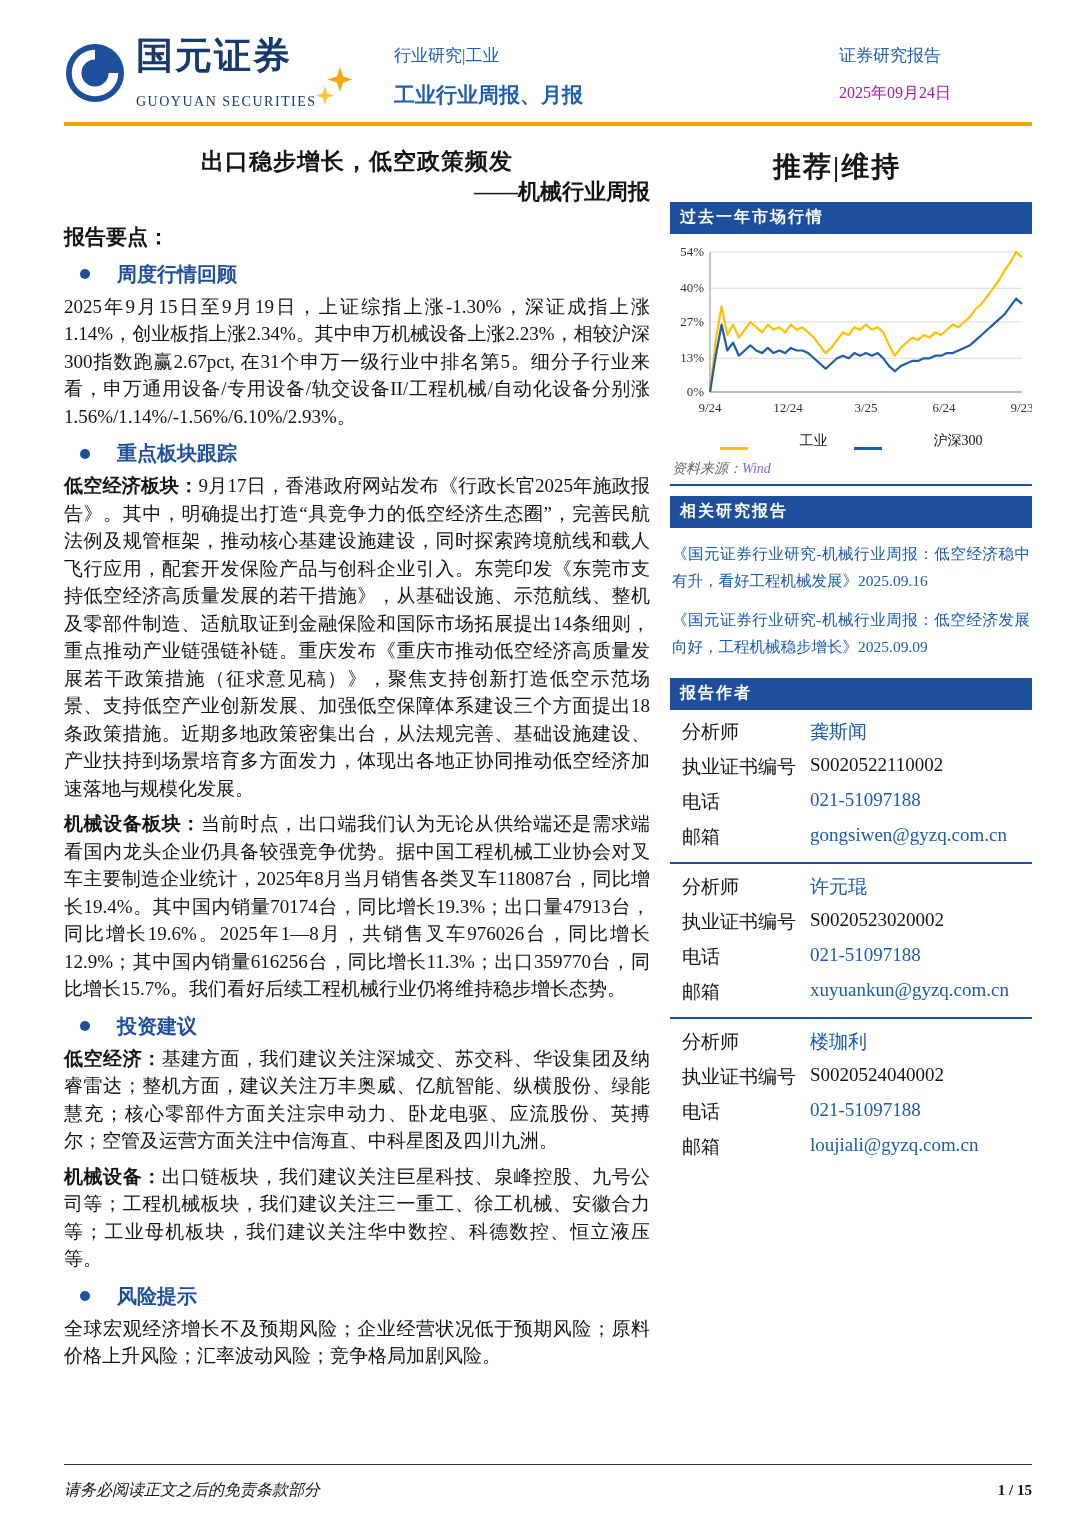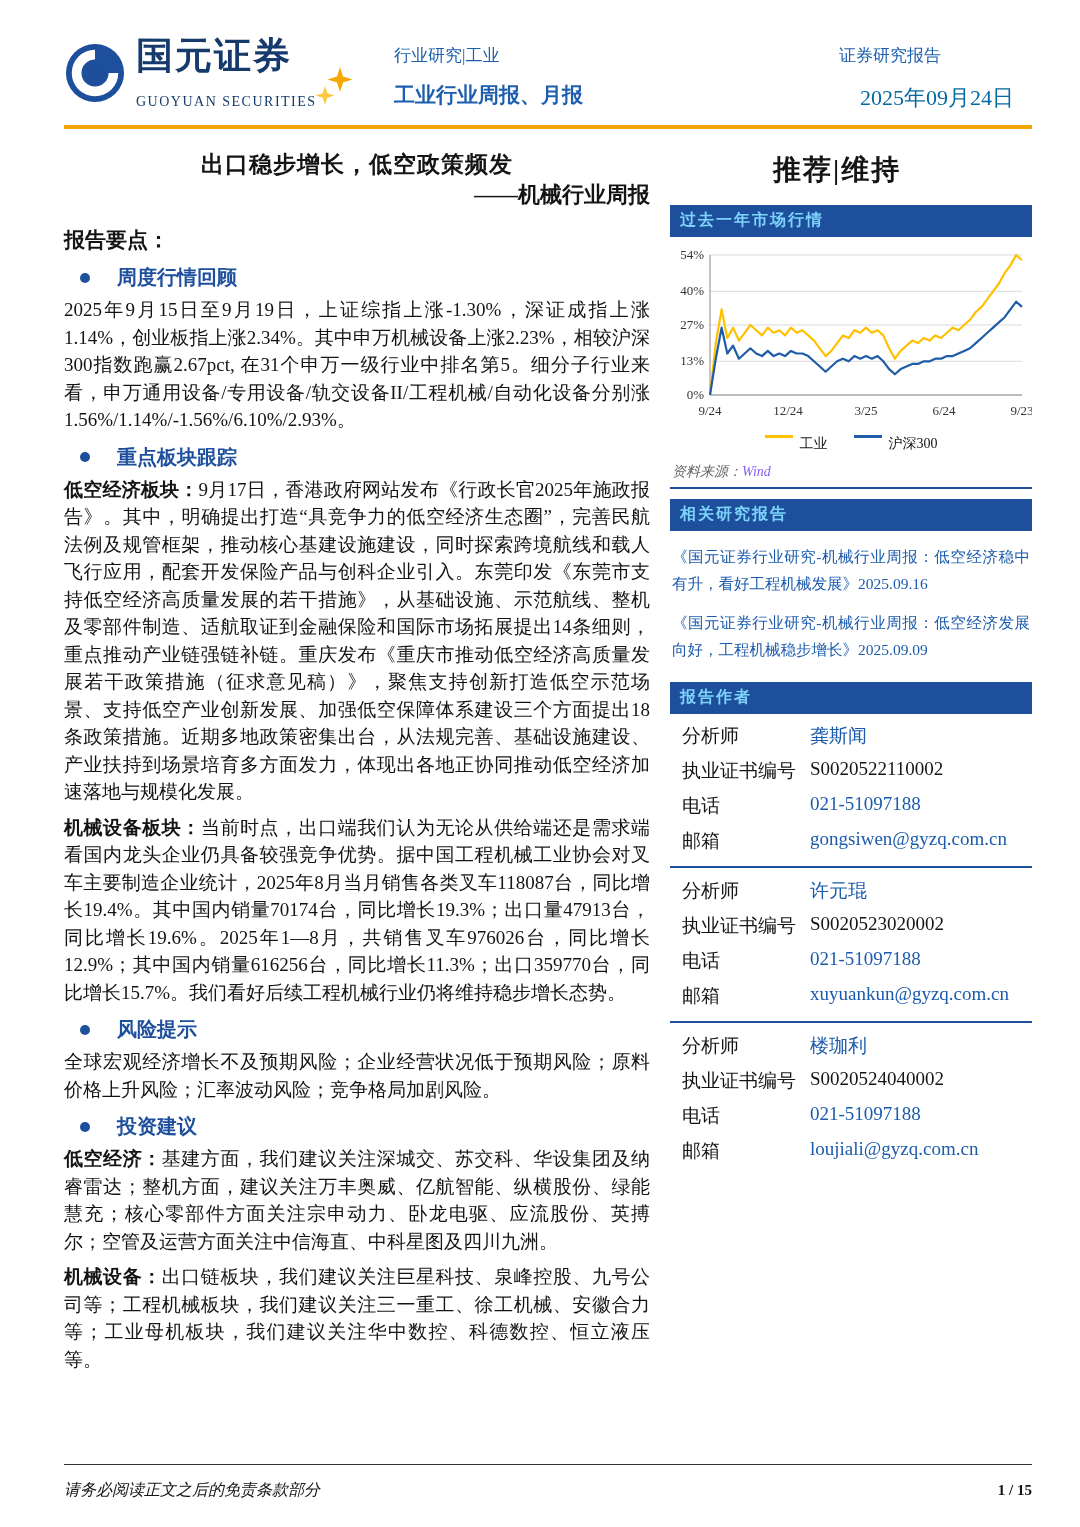--- a/index.html
+++ b/index.html
@@ -12,49 +12,49 @@
   .logo-block { width:330px; display:flex; align-items:center; }
   .logo-text { margin-left:10px; }
   .logo-cn { font-size:37px; font-weight:bold; color:#163a6b; letter-spacing:2px; line-height:1.1; }
   .logo-en { font-size:14px; color:#163a6b; letter-spacing:1.5px; margin-top:17px; }
   .sparkle { margin-left:-4px; margin-top:26px; }
   .header-center { width:445px; padding-top:8px; }
   .hdr-category { font-size:17px; color:#1d5fae; }
   .hdr-series { font-size:21px; font-weight:bold; color:#1d5fae; margin-top:14px; }
   .header-right { flex:1; padding-top:8px; }
   .hdr-doctype { font-size:17px; color:#1d5fae; }
-  .hdr-date { font-size:22px; color:#0369a1; margin-top:16px;margin-left:21px; }
+  .hdr-date { font-size:16px; color:#a21caf; margin-top:16px; }
   .gold-rule { height:4px; background:#F2A500; margin-top:12px; }
 
   
   .content { display:flex; justify-content:space-between; }
   .col-left { width:586px; }
   .col-right { width:362px; }
   .main-title { font-size:23px; font-weight:bold; text-align:center; margin:20px 0 0; letter-spacing:1px; }
   .subtitle { font-size:22px; font-weight:bold; text-align:right; }
   .points-label { font-size:21px; font-weight:bold; margin-top:16px; }
   .rating { font-size:28px; font-weight:bold; margin:22px 0 16px 103px; letter-spacing:2px; }
 
   
   .sec-heading { display:flex; align-items:center; padding-left:16px; margin:10px 0 5px; }
   .sec-dot { width:10px; height:10px; border-radius:50%; background:#1d4f9c; flex-shrink:0; }
   .sec-title { font-size:20px; font-weight:bold; color:#1d4f9c; margin-left:27px; }
   .body-para { font-size:19px; line-height:27.5px; text-align:justify; margin:4px 0 8px; }
   .body-para b { font-weight:bold; }
 
   
-  .bar { background:#1d4f9c; color:#7dd3fc; font-size:16px; font-weight:bold;
+  .bar { background:#1d4f9c; color:#ffffff; font-size:16px; font-weight:bold;
          padding:5px 10px 6px; letter-spacing:2px; }
   .chart-wrap { padding-top:8px; }
   .gridline { stroke:#d9d9d9; stroke-width:1; }
   .axisline { stroke:#8a8a8a; stroke-width:1; }
   .ytick { font-size:13px; fill:#333; text-anchor:end; }
   .xtick { font-size:13px; fill:#333; text-anchor:middle; }
   .legend { display:flex; justify-content:center; align-items:center; gap:26px; font-size:14px; margin-top:0; }
-  .legend-item { display:flex; align-items:flex-start; }
+  .legend-item { display:flex; align-items:flex-end;gap:45px; }
   .legend-swatch { display:inline-block; width:28px; height:3px; margin-right:7px; }
   .source { font-size:14px; color:#666; font-style:italic; margin:10px 0 6px 2px; }
   .source .src-val { color:#8b5cf6; }
   .blue-rule { border-top:2px solid #1d4f9c; margin:6px 0 10px; }
   .related { color:#1b5bad; font-size:15.5px; line-height:1.75; margin:12px 2px 6px; text-align:justify; }
   .related:last-of-type { margin-bottom:18px; }
   .bar.mt { margin-top:14px; }
   .author-block { margin-top:6px; }
   .author-row { display:flex; margin:9px 12px; font-size:19px; }
   .author-label { width:128px; flex-shrink:0; color:#141414; }
@@ -121,32 +121,32 @@
           <span class="sec-dot"></span>
           <span class="sec-title">重点板块跟踪</span>
         </div>
         <p class="body-para"><b>低空经济板块：</b><span>9月17日，香港政府网站发布《行政长官2025年施政报告》。其中，明确提出打造“具竞争力的低空经济生态圈”，完善民航法例及规管框架，推动核心基建设施建设，同时探索跨境航线和载人飞行应用，配套开发保险产品与创科企业引入。东莞印发《东莞市支持低空经济高质量发展的若干措施》，从基础设施、示范航线、整机及零部件制造、适航取证到金融保险和国际市场拓展提出14条细则，重点推动产业链强链补链。重庆发布《重庆市推动低空经济高质量发展若干政策措施（征求意见稿）》，聚焦支持创新打造低空示范场景、支持低空产业创新发展、加强低空保障体系建设三个方面提出18条政策措施。近期多地政策密集出台，从法规完善、基础设施建设、产业扶持到场景培育多方面发力，体现出各地正协同推动低空经济加速落地与规模化发展。</span></p>
         <p class="body-para"><b>机械设备板块：</b><span>当前时点，出口端我们认为无论从供给端还是需求端看国内龙头企业仍具备较强竞争优势。据中国工程机械工业协会对叉车主要制造企业统计，2025年8月当月销售各类叉车118087台，同比增长19.4%。其中国内销量70174台，同比增长19.3%；出口量47913台，同比增长19.6%。2025年1—8月，共销售叉车976026台，同比增长12.9%；其中国内销量616256台，同比增长11.3%；出口359770台，同比增长15.7%。我们看好后续工程机械行业仍将维持稳步增长态势。</span></p>
       </div>
 
       <div>
         <div class="sec-heading">
           <span class="sec-dot"></span>
-          <span class="sec-title">风险提示</span>
-        </div>
-        <p class="body-para"><span>全球宏观经济增长不及预期风险；企业经营状况低于预期风险；原料价格上升风险；汇率波动风险；竞争格局加剧风险。</span></p>
-      </div>
-
-      <div>
-        <div class="sec-heading">
-          <span class="sec-dot"></span>
           <span class="sec-title">投资建议</span>
         </div>
         <p class="body-para"><b>低空经济：</b><span>基建方面，我们建议关注深城交、苏交科、华设集团及纳睿雷达；整机方面，建议关注万丰奥威、亿航智能、纵横股份、绿能慧充；核心零部件方面关注宗申动力、卧龙电驱、应流股份、英搏尔；空管及运营方面关注中信海直、中科星图及四川九洲。</span></p>
         <p class="body-para"><b>机械设备：</b><span>出口链板块，我们建议关注巨星科技、泉峰控股、九号公司等；工程机械板块，我们建议关注三一重工、徐工机械、安徽合力等；工业母机板块，我们建议关注华中数控、科德数控、恒立液压等。</span></p>
+      </div>
+
+      <div>
+        <div class="sec-heading">
+          <span class="sec-dot"></span>
+          <span class="sec-title">风险提示</span>
+        </div>
+        <p class="body-para"><span>全球宏观经济增长不及预期风险；企业经营状况低于预期风险；原料价格上升风险；汇率波动风险；竞争格局加剧风险。</span></p>
       </div>
     </div>
 
     <div class="col-right">
       <div class="rating">推荐|维持</div>
 
       <div class="bar">过去一年市场行情</div>
       <div class="chart-wrap">
         <svg id="market-chart" width="362" height="186" viewBox="0 0 362 186">
             <line x1="40" x2="352" y1="150" y2="150" class="gridline"></line>

